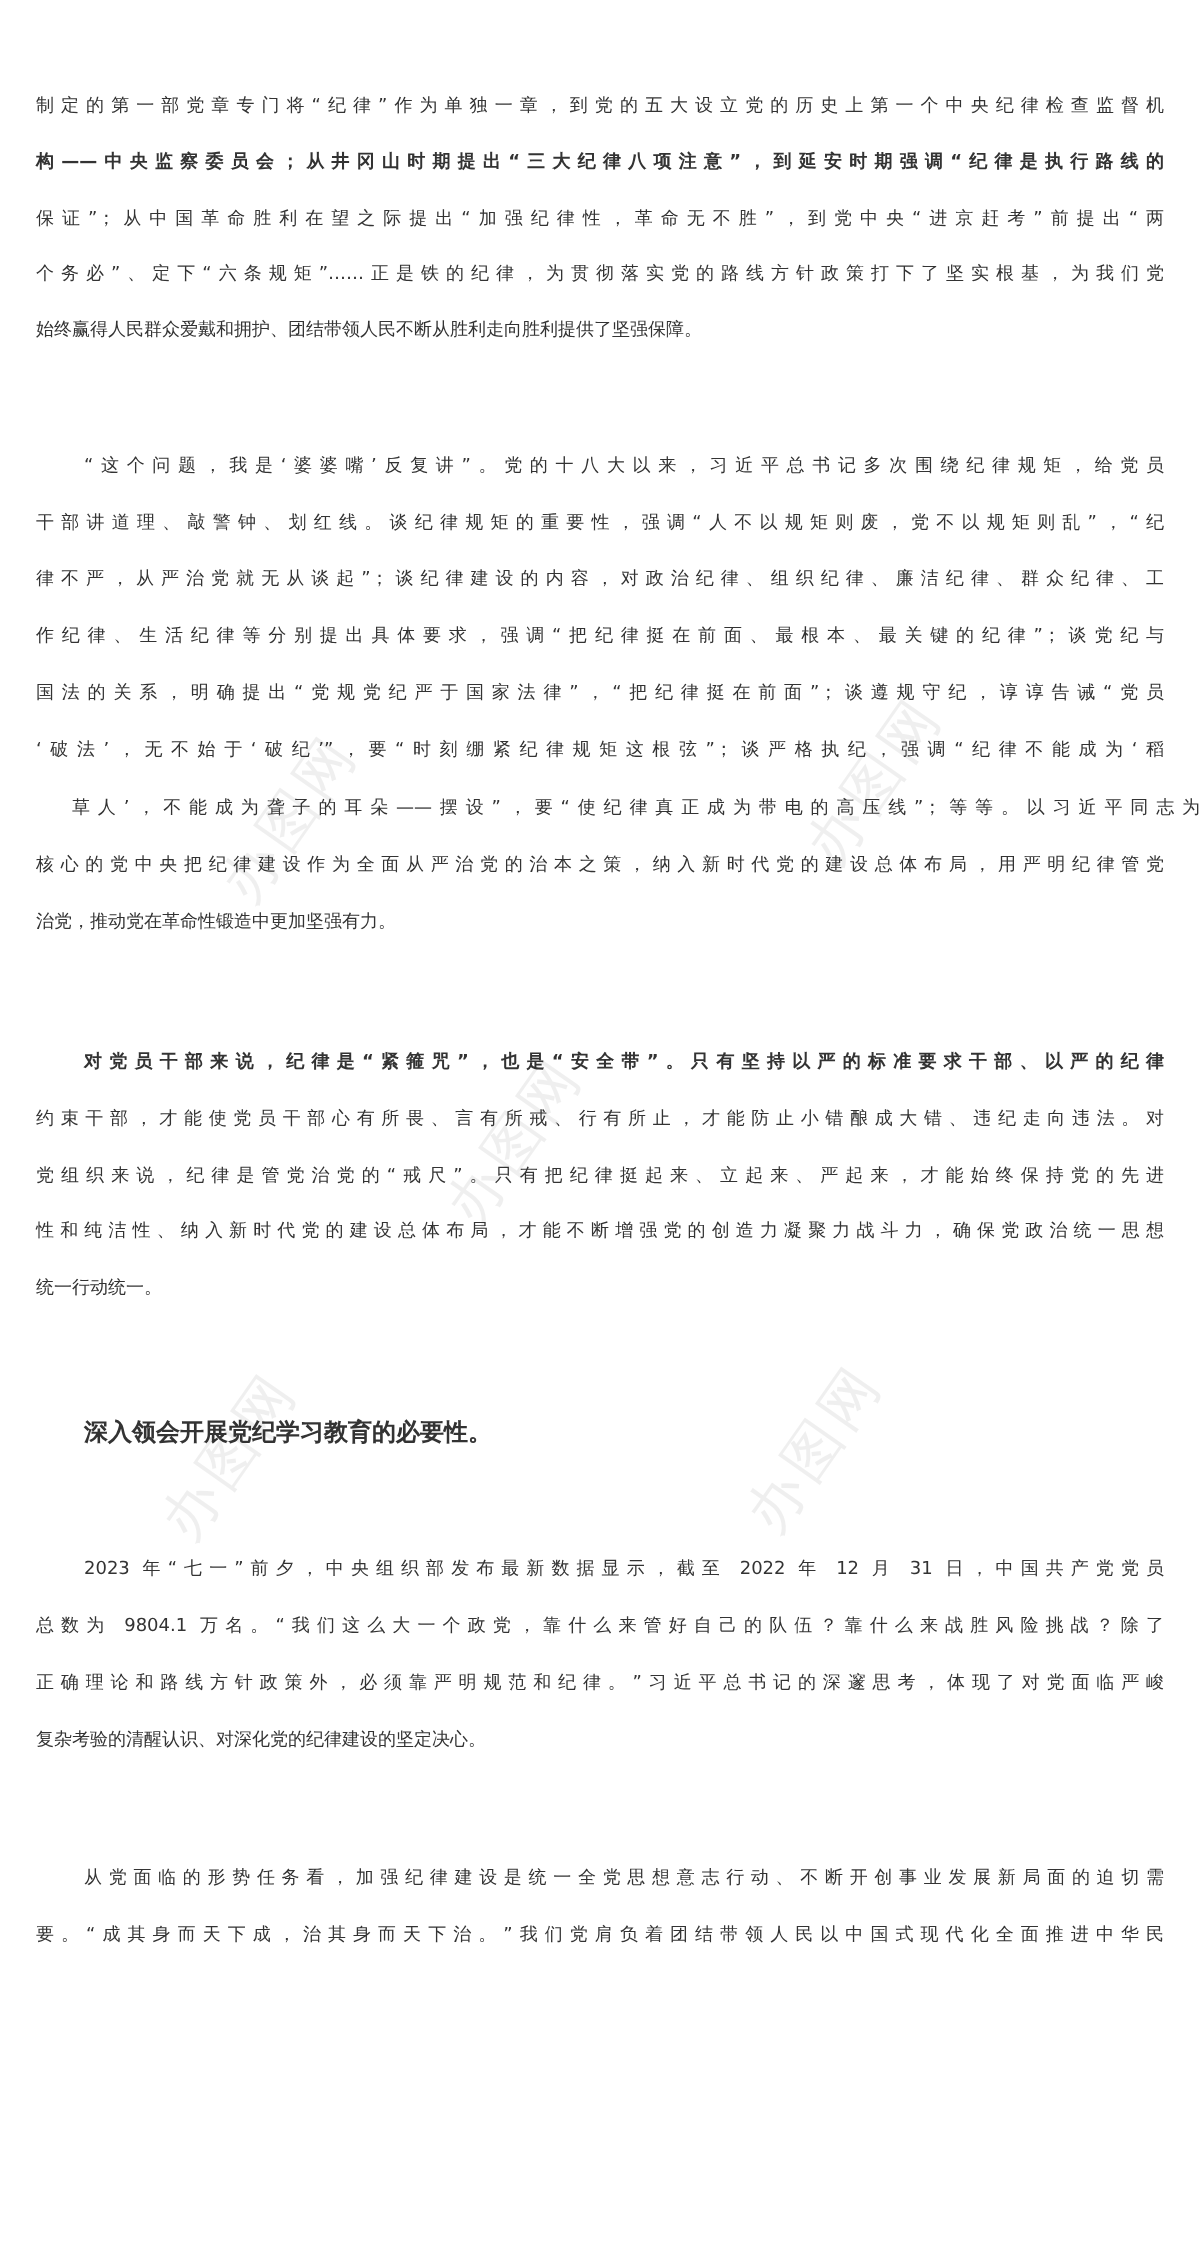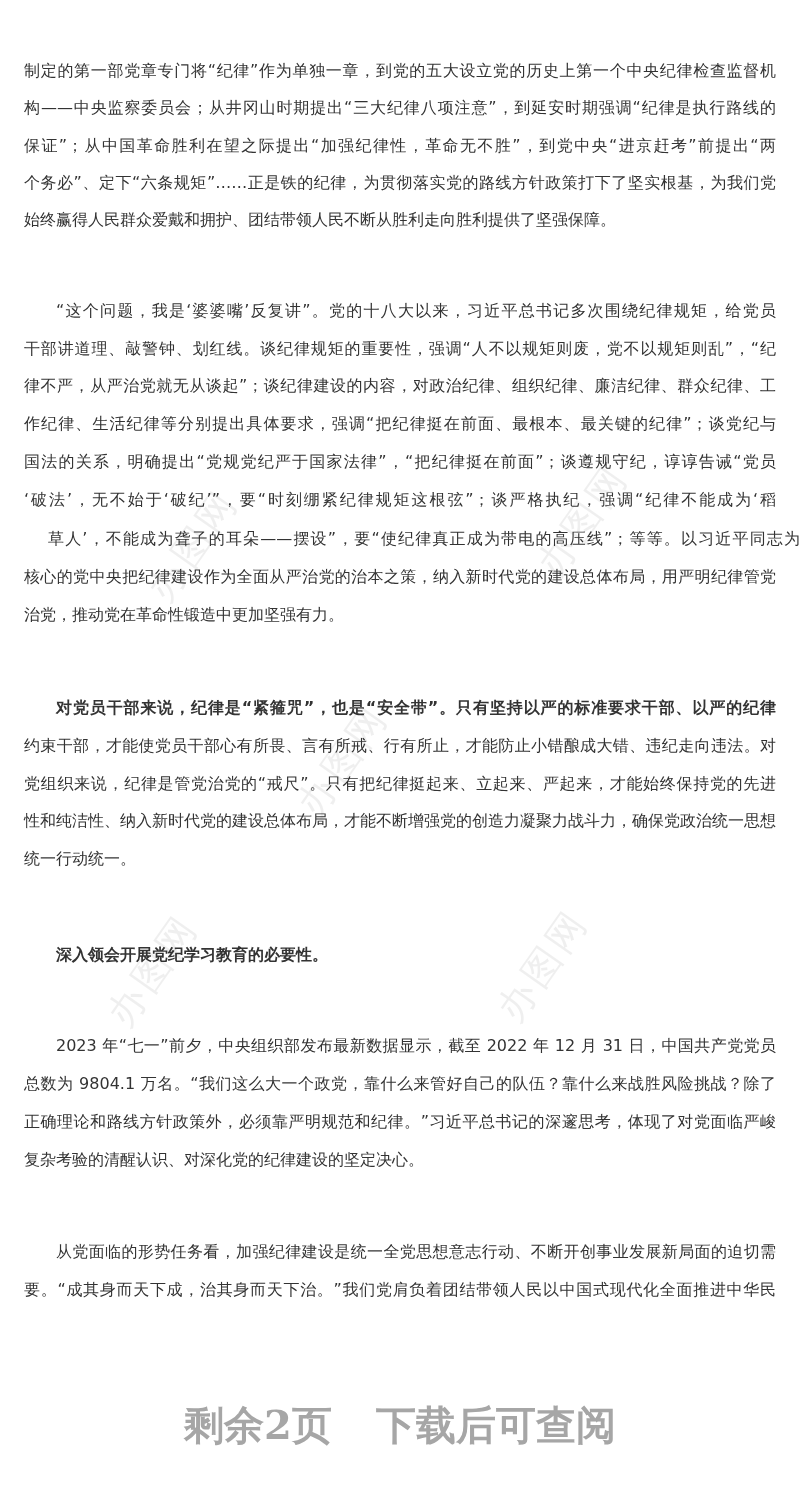--- a/index.html
+++ b/index.html
@@ -20,21 +20,21 @@
       left: 0;
       top: 0;
       width: 800px;
       height: 1501px;
     }
     .line {
       position: absolute;
       left: 24px;
       width: 752px;
       height: 37px;
-      font-size: 16px;
+      font-size: 12px;
       line-height: 37px;
       white-space: nowrap;
       text-align: justify;
       text-align-last: justify;
       letter-spacing: 0px;
       color: #333333;
     }
     .line.last {
       text-align-last: left;
     }
@@ -88,21 +88,21 @@
 <div class="page">
 
   <div class="watermark" style="left:130px; top:520px;">办图网</div>
   <div class="watermark" style="left:520px; top:495px;">办图网</div>
   <div class="watermark" style="left:280px; top:735px;">办图网</div>
   <div class="watermark" style="left:90px; top:945px;">办图网</div>
   <div class="watermark" style="left:480px; top:940px;">办图网</div>
 
   <div>
     <div class="line" style="top:52px;">制定的第一部党章专门将“纪律”作为单独一章，到党的五大设立党的历史上第一个中央纪律检查监督机</div>
-    <div class="line" style="top:89px;">构——中央监察委员会；从井冈山时期提出“三大纪律八项注意”，到延安时期强调“纪律是执行路线的</div>
+    <div class="line" style="top:89px;font-weight:bold;">构——中央监察委员会；从井冈山时期提出“三大纪律八项注意”，到延安时期强调“纪律是执行路线的</div>
     <div class="line" style="top:127px;">保证”；从中国革命胜利在望之际提出“加强纪律性，革命无不胜”，到党中央“进京赶考”前提出“两</div>
     <div class="line" style="top:164px;">个务必”、定下“六条规矩”……正是铁的纪律，为贯彻落实党的路线方针政策打下了坚实根基，为我们党</div>
     <div class="line last" style="top:201px;">始终赢得人民群众爱戴和拥护、团结带领人民不断从胜利走向胜利提供了坚强保障。</div>
   </div>
 
   <div>
     <div class="line indent" style="top:292px;">“这个问题，我是‘婆婆嘴’反复讲”。党的十八大以来，习近平总书记多次围绕纪律规矩，给党员</div>
     <div class="line" style="top:330px;">干部讲道理、敲警钟、划红线。谈纪律规矩的重要性，强调“人不以规矩则废，党不以规矩则乱”，“纪</div>
     <div class="line" style="top:367px;">律不严，从严治党就无从谈起”；谈纪律建设的内容，对政治纪律、组织纪律、廉洁纪律、群众纪律、工</div>
     <div class="line" style="top:405px;">作纪律、生活纪律等分别提出具体要求，强调“把纪律挺在前面、最根本、最关键的纪律”；谈党纪与</div>
@@ -128,17 +128,14 @@
     <div class="line" style="top:1065px;">总数为 9804.1 万名。“我们这么大一个政党，靠什么来管好自己的队伍？靠什么来战胜风险挑战？除了</div>
     <div class="line" style="top:1103px;">正确理论和路线方针政策外，必须靠严明规范和纪律。”习近平总书记的深邃思考，体现了对党面临严峻</div>
     <div class="line last" style="top:1141px;">复杂考验的清醒认识、对深化党的纪律建设的坚定决心。</div>
   </div>
 
   <div>
     <div class="line indent" style="top:1233px;">从党面临的形势任务看，加强纪律建设是统一全党思想意志行动、不断开创事业发展新局面的迫切需</div>
     <div class="line" style="top:1271px;">要。“成其身而天下成，治其身而天下治。”我们党肩负着团结带领人民以中国式现代化全面推进中华民</div>
   </div>
 
-  <div class="more-banner">
-    <span>剩余2页</span><span class="gap"></span><span>下载后可查阅</span>
-  </div>
 
 </div>
 
 </body></html>

